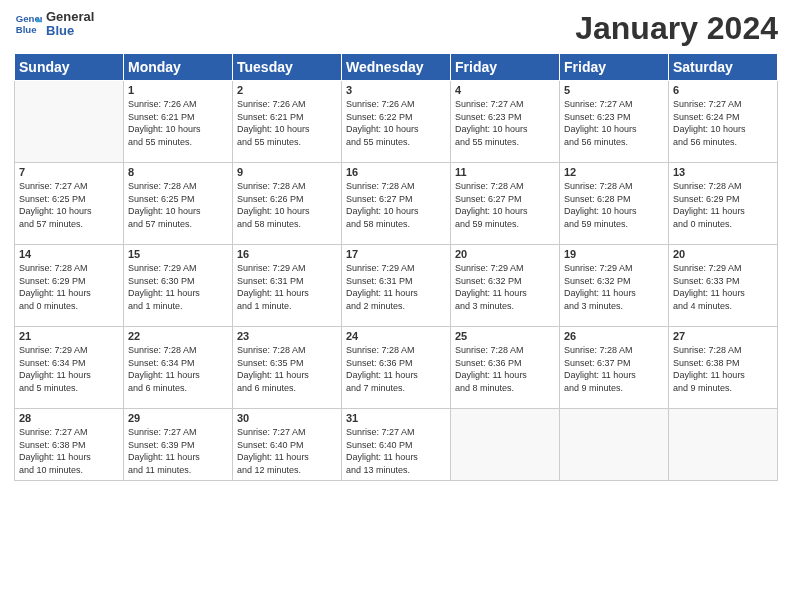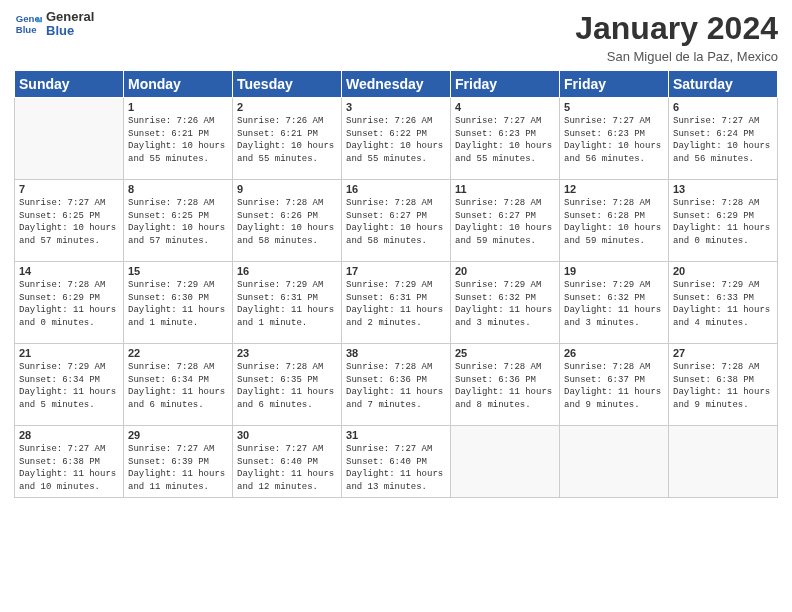--- a/index.html
+++ b/index.html
@@ -73,21 +73,20 @@
       font-size: 11px;
       font-weight: bold;
       color: #333;
       display: block;
       margin-bottom: 2px;
     }
     .day-info {
       font-size: 9px;
       color: #333;
       line-height: 1.4;
-      font-family: Liberation Mono, monospace;
     }
     .empty-cell {
       background: #f8f8f8;
     }
   </style>
 </head>
 <body>
 
 <div class="page">
   <div class="header">
@@ -97,21 +96,20 @@
         <text x="2" y="26" font-size="11" fill="#2b5fac" font-weight="bold" font-family="Arial">Blue</text>
         <polygon points="26,8 32,14 26,14" fill="#2b9fdc"></polygon>
       </svg>
       <div style="display:flex;flex-direction:column;line-height:1.1;">
         <span style="font-size:13px;font-weight:bold;color:#333;">General</span>
         <span style="font-size:13px;font-weight:bold;color:#2b5fac;">Blue</span>
       </div>
     </div>
     <div class="title-block">
       <div class="month-year">January 2024</div>
-      <div class="location">San Miguel de la Paz, Mexico</div>
     </div>
   </div>
 
   <table>
     <thead>
       <tr>
 
       <th>Sunday</th>
           <th>Monday</th>
           <th>Tuesday</th>
@@ -285,21 +283,21 @@
 and 6 minutes.</div>
           </td>
           <td>
             <span class="day-num">23</span>
             <div class="day-info" style="white-space: pre-line;">Sunrise: 7:28 AM
 Sunset: 6:35 PM
 Daylight: 11 hours
 and 6 minutes.</div>
           </td>
           <td>
-            <span class="day-num">38</span>
+            <span class="day-num">24</span>
             <div class="day-info" style="white-space: pre-line;">Sunrise: 7:28 AM
 Sunset: 6:36 PM
 Daylight: 11 hours
 and 7 minutes.</div>
           </td>
           <td>
             <span class="day-num">25</span>
             <div class="day-info" style="white-space: pre-line;">Sunrise: 7:28 AM
 Sunset: 6:36 PM
 Daylight: 11 hours

